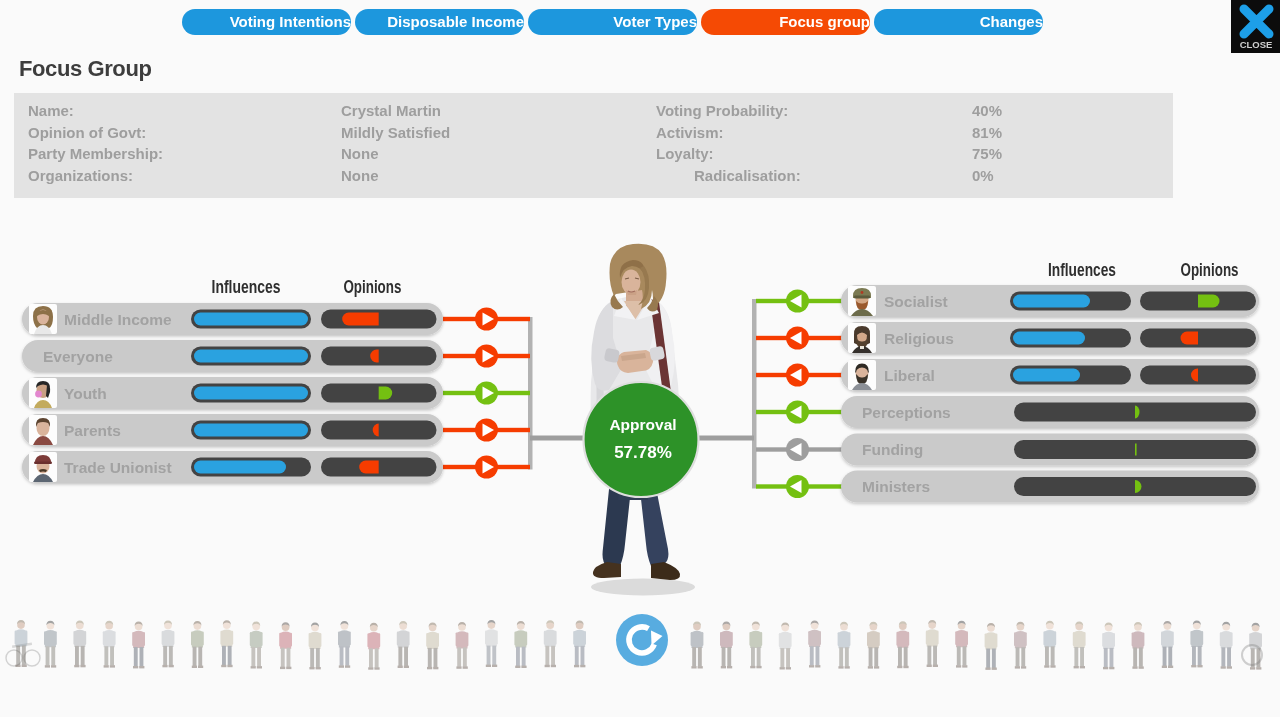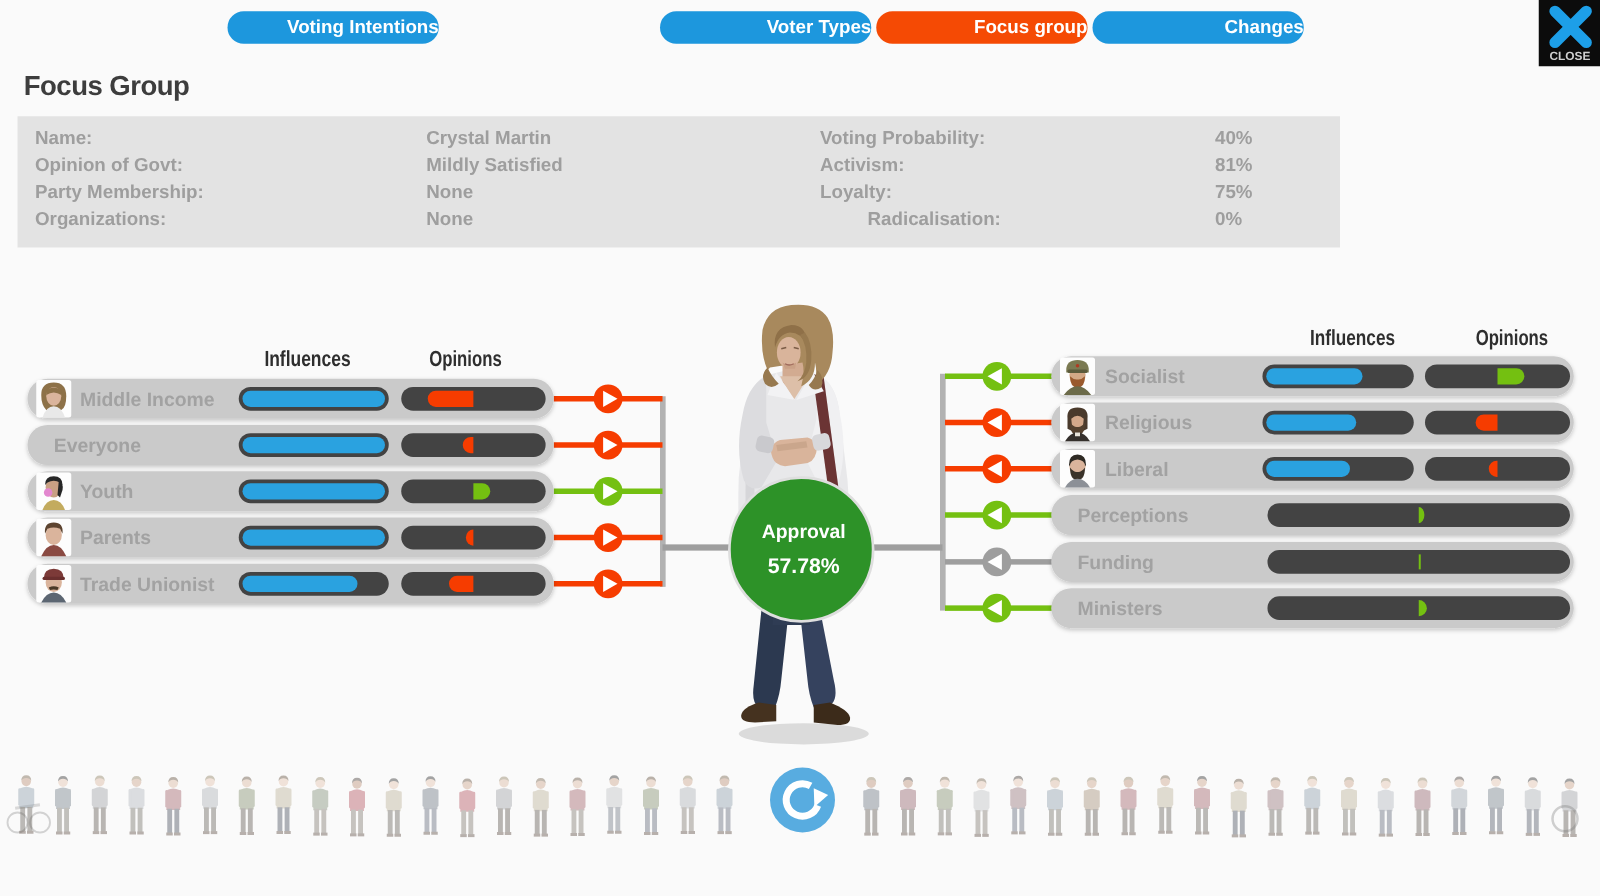--- a/index.html
+++ b/index.html
@@ -3,27 +3,28 @@
 <meta charset="utf-8">
 <style>
   html,body{margin:0;padding:0;}
   #stage{position:relative;width:1280px;height:717px;overflow:hidden;background:#fafafa;
     font-family:"Liberation Sans",sans-serif;}
   .tab{position:absolute;top:9px;height:26px;width:169px;border-radius:13px;background:#1d97dd;
     color:#fff;font-size:15px;font-weight:bold;text-align:right;line-height:26px;}
   .tab.active{background:#f54a04;}
   #closebox{position:absolute;left:1231px;top:0;width:49px;height:53px;background:#0c0c0c;}
   #h1{position:absolute;left:19px;top:56px;font-size:22px;font-weight:bold;color:#3d3d3d;letter-spacing:-0.4px;}
-  #panel{position:absolute;left:14px;top:93px;width:1058px;height:105px;background:#e3e3e3;}
+  #panel{position:absolute;left:14px;top:93px;width:1159px;height:105px;background:#e3e3e3;}
   .pl{position:absolute;font-size:15px;font-weight:bold;color:#9e9e9e;white-space:nowrap;}
 </style>
 </head>
 <body>
 <div id="stage">
   <div class="tab" style="left:182px">Voting Intentions</div>
+  <div class="tab" style="left:355px">Disposable Income</div>
   <div class="tab" style="left:528px">Voter Types</div>
   <div class="tab active" style="left:701px">Focus group</div>
   <div class="tab" style="left:874px">Changes</div>
   <div id="closebox">
     <svg width="49" height="53" viewBox="0 0 49 53">
       <path d="M13 9 L38 34 M38 9 L13 34" stroke="#1d9fe8" stroke-width="9" stroke-linecap="round" fill="none"></path>
       <text x="25" y="48" font-size="9.5" font-weight="bold" fill="#d0d0d0" text-anchor="middle">CLOSE</text>
     </svg>
   </div>
   <div id="h1">Focus Group</div>

